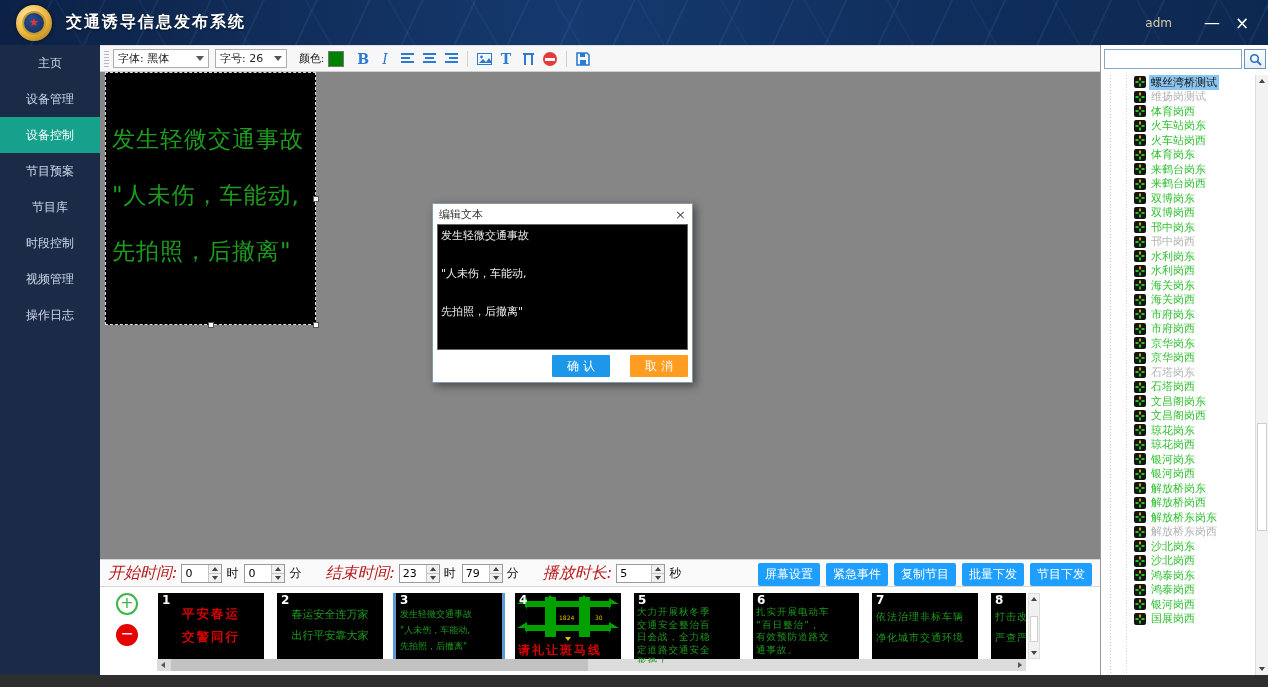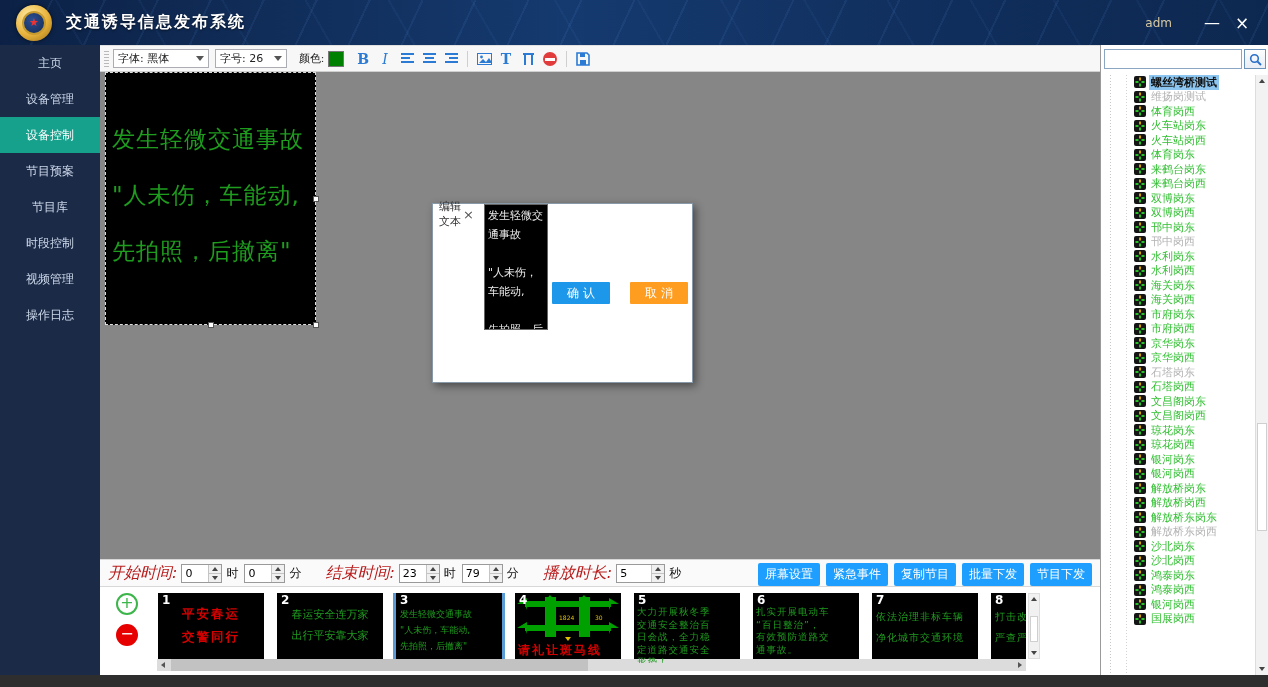--- a/index.html
+++ b/index.html
@@ -124,29 +124,29 @@
   .tree { position:absolute; left:0; right:13px; top:30px; bottom:0; overflow:hidden; font-size:11px;
     background:
       repeating-linear-gradient(180deg,#c8c8c8 0 1px, transparent 1px 3px) 9px 0 / 1px 100% no-repeat,
       repeating-linear-gradient(180deg,#d2d2d2 0 1px, transparent 1px 3px) 25px 0 / 1px 100% no-repeat; }
   .trow { height:14.5px; display:flex; align-items:center; white-space:nowrap; cursor:pointer; } .trow.lvl2 { padding-left:33px; }
   .ic { display:none; margin-right:3px; flex:none; line-height:0; }
   .trow.dev .ic.ic-sig { display:inline-block; }
   .tlabel { padding:0 2px; color:#222; }
   .trow.dev .tlabel { color:#2fbf2f; }
   .trow.offline .tlabel { color:#b2b2b2; }
-  .trow.selected .tlabel { background:#8cc6f0; color:#111;font-weight:bold; }
+  .trow.selected .tlabel { background:#8cc6f0; color:#111; }
   .treescroll { position:absolute; right:0; top:30px; bottom:0; width:13px; background:#f2f2f2; border-left:1px solid #ddd; }
   .treescroll .va { position:absolute; left:0; right:0; height:12px; display:flex; align-items:center; justify-content:center; background:#f2f2f2; }
   .treescroll .va.top { top:0; } .treescroll .va.bot { bottom:0; }
   .treescroll .vthumb { position:absolute; left:1px; right:1px; top:58%; height:18%; background:#fff; border:1px solid #cfcfcf; }
 
   
   .dialog { position:absolute; left:432px; top:203px; width:261px; height:180px; background:#fff;
-    border:1px solid #8899aa; box-shadow:3px 3px 8px rgba(0,0,0,.45); z-index:50; display:flex; flex-direction:row; }
+    border:1px solid #8899aa; box-shadow:3px 3px 8px rgba(0,0,0,.45); z-index:50; display:flex; flex-direction:column; }
   .dtitle { height:20px; display:flex; align-items:center; padding:0 6px; font-size:11px; color:#333; }
   .dtitle .dsp { flex:1; }
   .dclose { font-size:13px; color:#555; cursor:pointer; }
   .dtext { margin:0 4px; height:126px; background:#000; border:1px solid #666; color:#ececec;
     font-size:11px; line-height:19px; white-space:pre-line; padding:1px 3px; overflow:hidden; }
   .dbtns { flex:1; display:flex; align-items:center; justify-content:flex-end; gap:20px; padding-right:4px; }
   .dbtn { width:58px; height:22px; border:none; color:#fff; font-size:12px; cursor:pointer; border-radius:1px;
     font-family:"DejaVu Sans","Liberation Sans",sans-serif; }
   .dbtn.ok { background:#1c97ea; }
   .dbtn.no { background:#ff9d21; }

